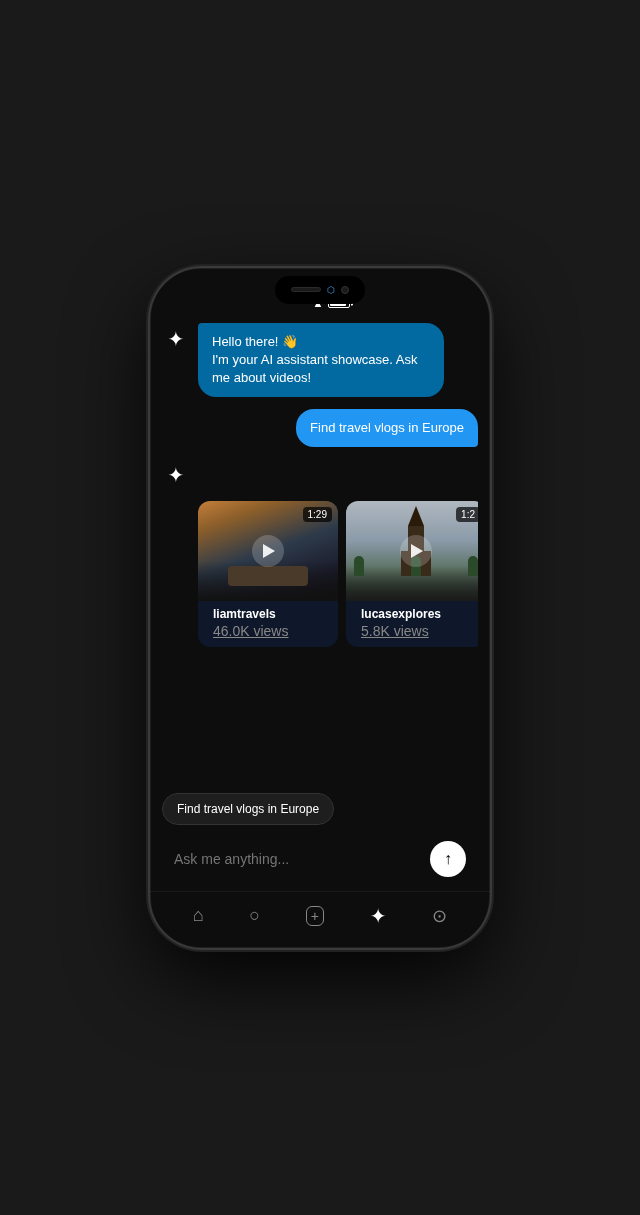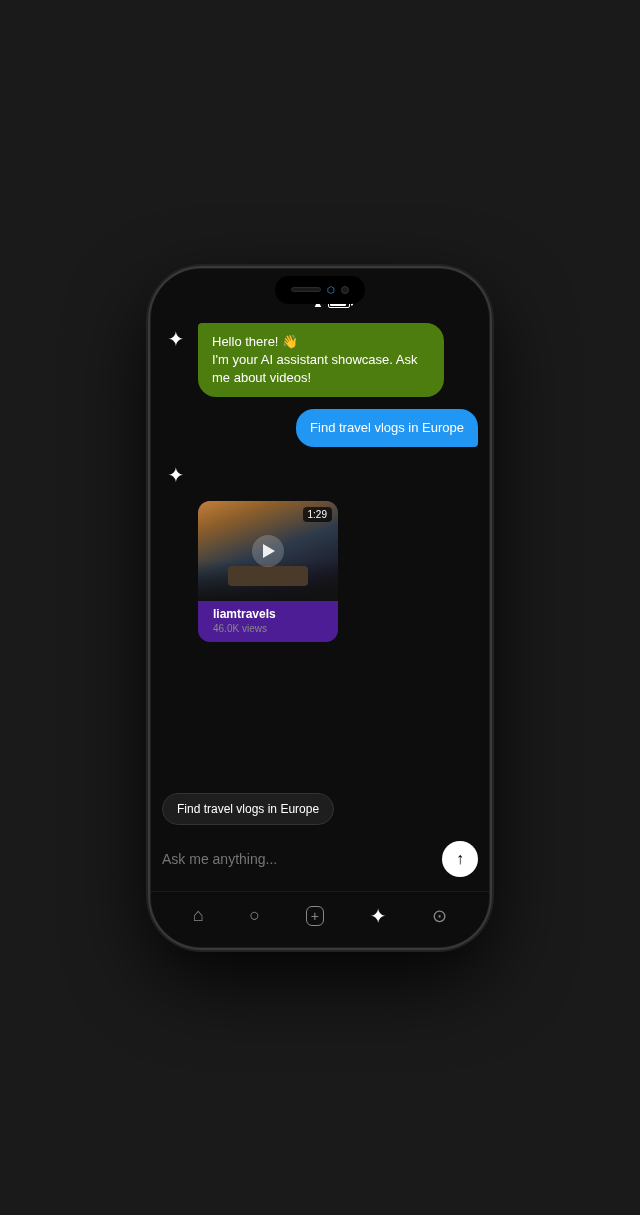--- a/index.html
+++ b/index.html
@@ -167,21 +167,21 @@
     .msg-bubble {
       max-width: 78%;
       padding: 10px 14px;
       border-radius: 18px;
       font-size: 13px;
       line-height: 1.4;
       color: #fff;
     }
 
     .msg-bubble.ai {
-      background: #4d7c0f;
+      background: #0369a1;
       border-radius: 4px 18px 18px 18px;
     }
 
     .msg-bubble.user {
       background: #2196f3;
       border-radius: 18px 18px 4px 18px;
     }
 
     
     .videos-section {
@@ -201,21 +201,21 @@
       overflow-x: auto;
       scrollbar-width: none;
     }
     .videos-grid::-webkit-scrollbar { display: none; }
 
     .video-card {
       flex-shrink: 0;
       width: 140px;
       border-radius: 12px;
       overflow: hidden;
-      background: #4c1d95;
+      background: #0f172a;
       position: relative;
     }
 
     .video-thumb {
       width: 100%;
       height: 100px;
       position: relative;
       overflow: hidden;
     }
 
@@ -356,21 +356,22 @@
 
     .video-channel {
       color: #fff;
       font-size: 12px;
       font-weight: 600;
       margin-bottom: 2px;
     }
 
     .video-views {
       color: #888;
-      font-size: 10px;
+      font-size: 14px;
+      text-decoration: underline;
     }
 
     
     .quick-replies {
       padding: 8px 12px;
       display: flex;
       gap: 8px;
       overflow-x: auto;
       scrollbar-width: none;
       flex-shrink: 0;
@@ -384,21 +385,21 @@
       color: #fff;
       padding: 8px 14px;
       border-radius: 20px;
       font-size: 12px;
       cursor: pointer;
       white-space: nowrap;
     }
 
     
     .input-area {
-      padding: 8px 12px 14px;
+      padding: 8px 24px 14px;
       display: flex;
       align-items: center;
       gap: 26px;
       flex-shrink: 0;
     }
 
     .input-field {
       flex: 1;
       background: transparent;
       border: none;
@@ -565,20 +566,47 @@
               <div class="play-btn">
                 <div class="play-triangle"></div>
               </div>
             </div>
             <div class="video-info">
               <div class="video-channel">liamtravels</div>
               <div class="video-views">46.0K views</div>
             </div>
           </div>
 
+          <div class="video-card">
+            <div class="video-thumb">
+              <div class="video-thumb-bg thumb-scene-2">
+                <div class="church-shape">
+                  <div class="church-tower">
+                    <div class="church-spire"></div>
+                  </div>
+                  <div class="church-body"></div>
+                </div>
+                <div class="church-trees">
+                  <div class="tree"></div>
+                  <div class="tree"></div>
+                  <div class="tree"></div>
+                </div>
+              </div>
+              <div class="duration-badge">
+                <span>1:2</span>
+              </div>
+              <div class="play-btn">
+                <div class="play-triangle"></div>
+              </div>
+            </div>
+            <div class="video-info">
+              <div class="video-channel">lucasexplores</div>
+              <div class="video-views">5.8K views</div>
+            </div>
+          </div>
 
         </div>
       </div>
 
     </div>
 
     <div class="quick-replies">
       <button class="quick-reply-btn">
         <span>Find travel vlogs in Europe</span>
       </button>

